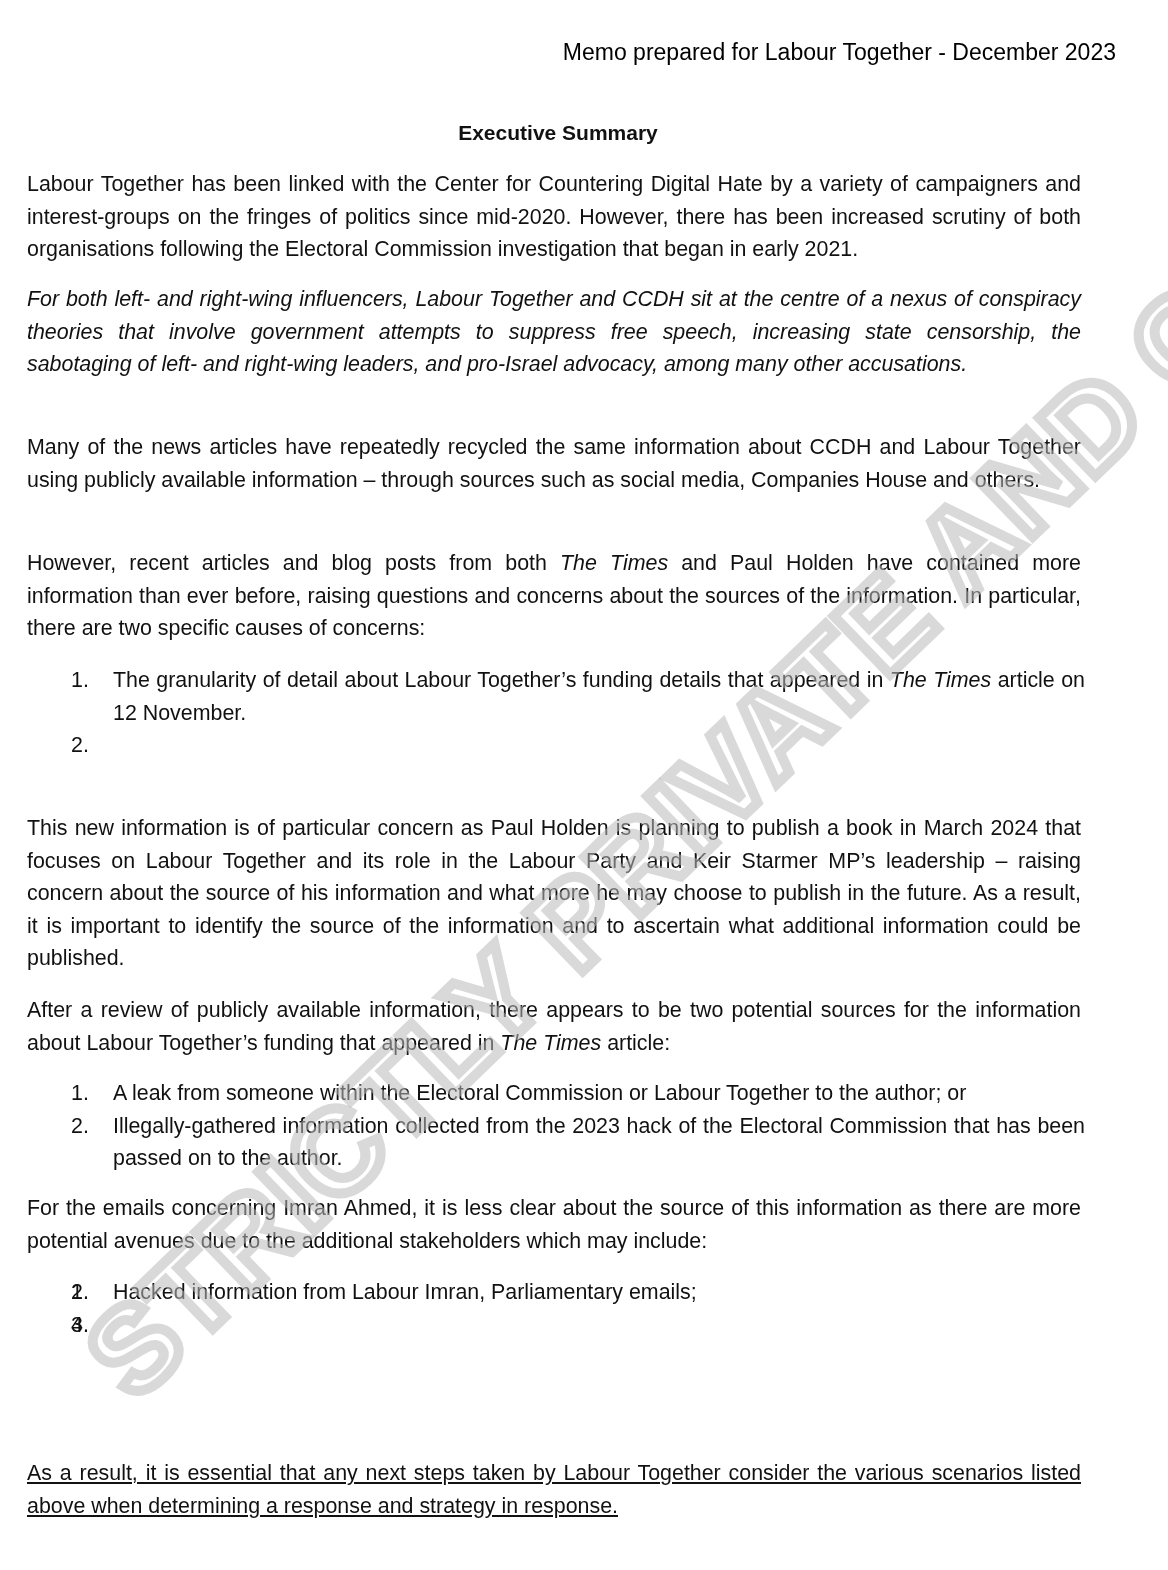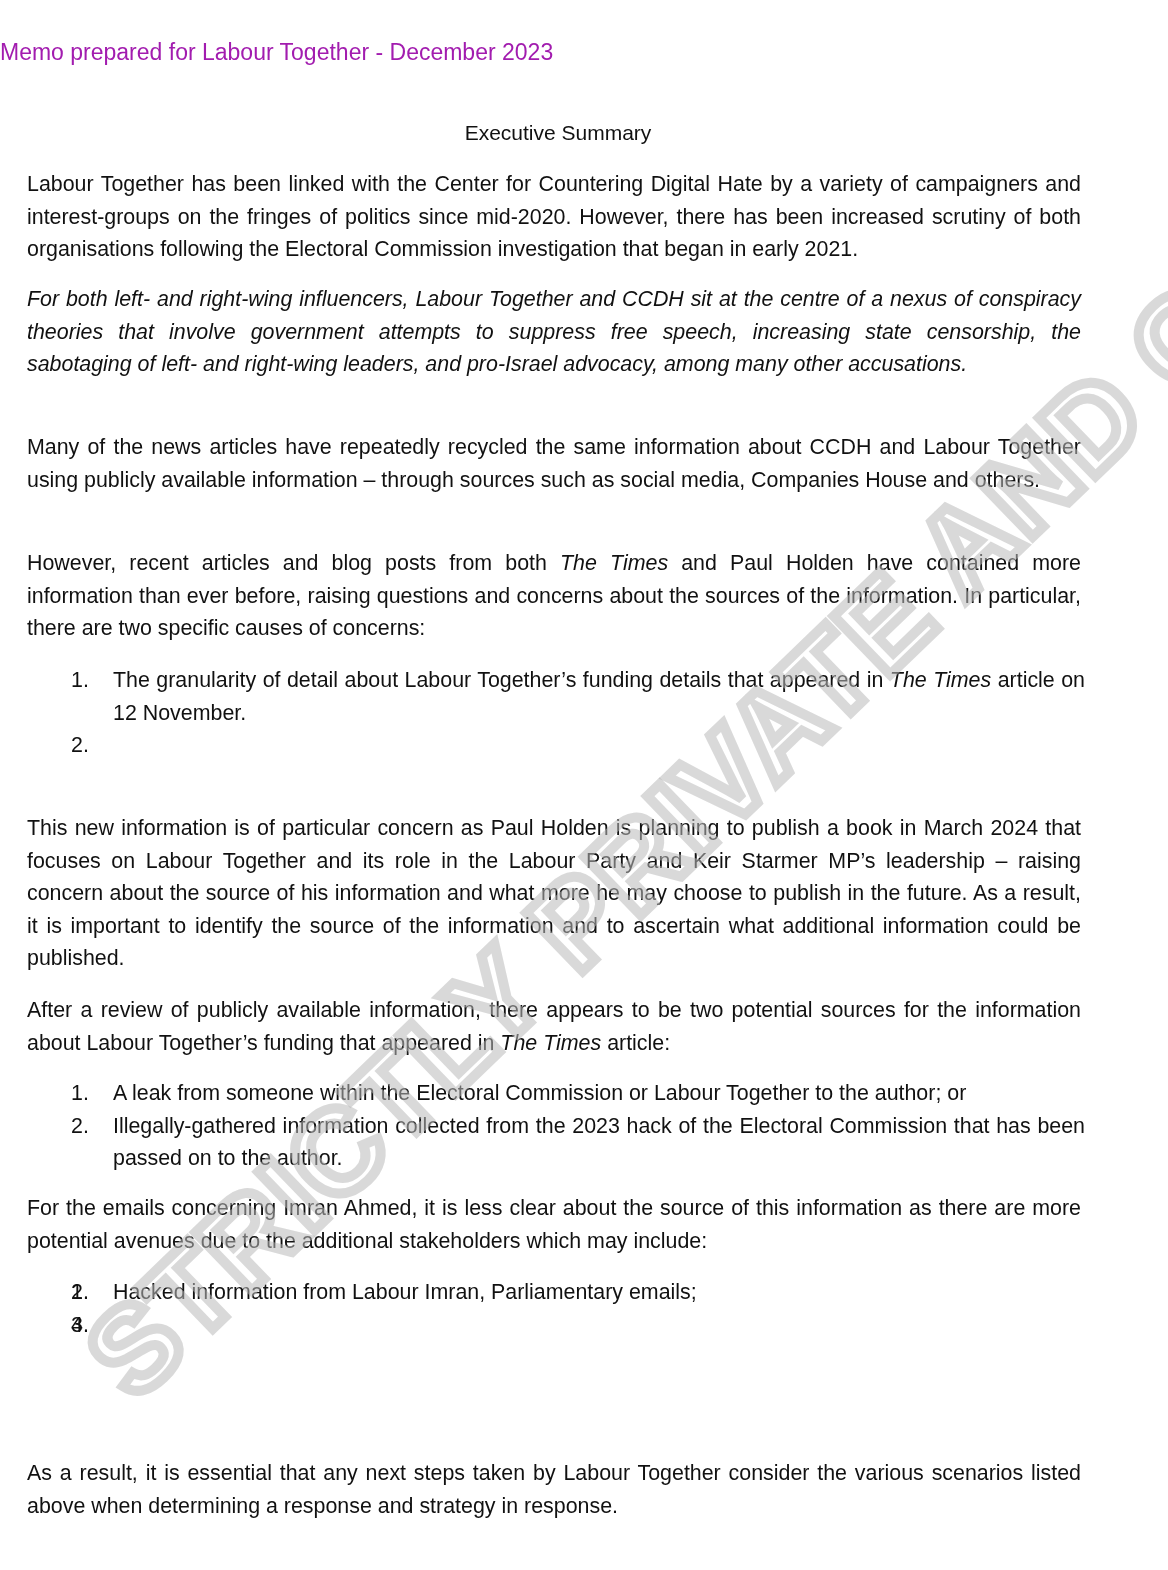--- a/index.html
+++ b/index.html
@@ -19,32 +19,32 @@
     position: absolute;
     left: 0; top: 0;
     width: 1168px;
     height: 1570px;
   }
   .memo-header {
     position: absolute;
     top: 36px;
     left: 0;
     width: 1116px;
-    text-align: left;
-    color: #a21caf;
+    text-align: right;
+    color: #000000;
     font-size: 23px;
     line-height: 32px;
   }
   .section-title {
     position: absolute;
     top: 118px;
     left: 0;
     width: 1116px;
     text-align: center;
-    font-weight: normal;
+    font-weight: bold;
     font-size: 21px;
     line-height: 30px;
   }
   .body-text {
     position: absolute;
     left: 27px;
     width: 1054px;
     font-size: 21.4px;
     line-height: 32.6px;
     text-align: justify;
@@ -145,19 +145,19 @@
         <span class="num">2.</span><span>Hacked information from Labour Imran, Parliamentary emails;</span>
       </li>
       <li>
         <span class="num">3.</span>
       </li>
       <li>
         <span class="num">4.</span>
       </li>
     </ol>
 
-    <p class="body-text" style="top:1457px;">As a result, it is essential that any next steps taken by Labour Together consider the various scenarios listed above when determining a response and strategy in response.</p>
+    <p class="body-text" style="top:1457px;text-decoration:underline;">As a result, it is essential that any next steps taken by Labour Together consider the various scenarios listed above when determining a response and strategy in response.</p>
 
   </div>
 
   <div class="watermark">STRICTLY PRIVATE AND CONFIDENTIAL</div>
 
 </div>
 
 </body></html>

